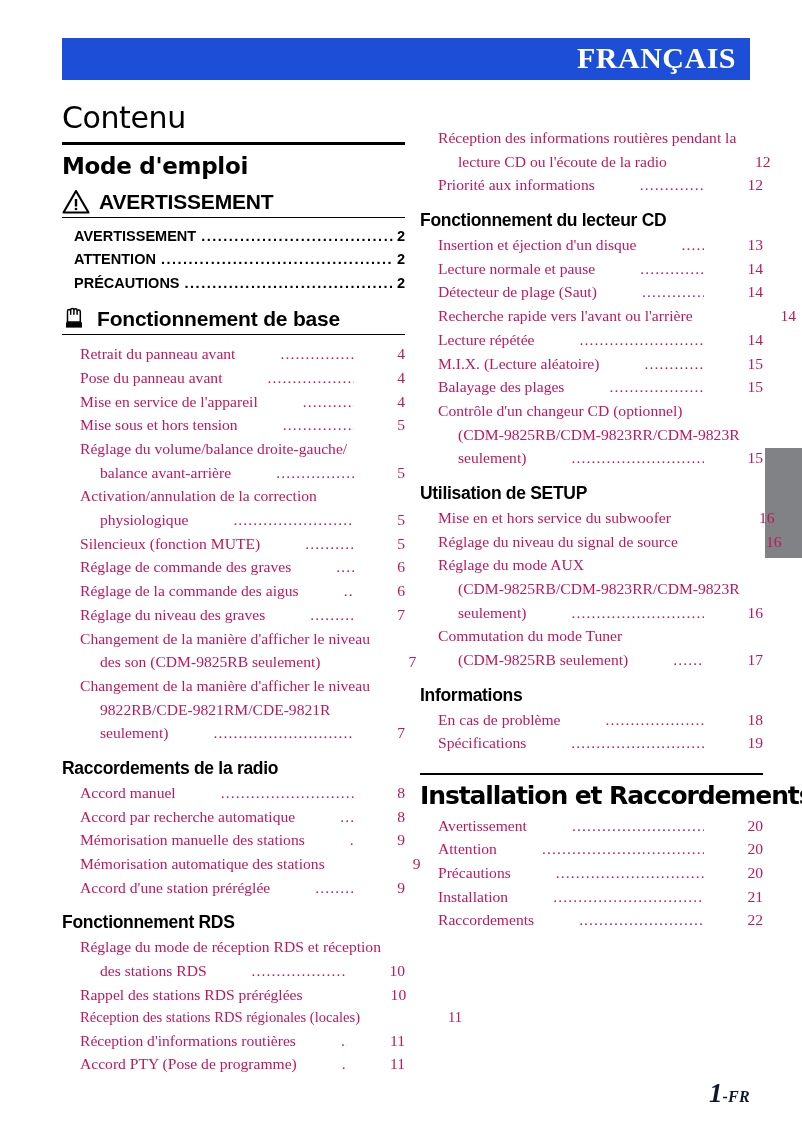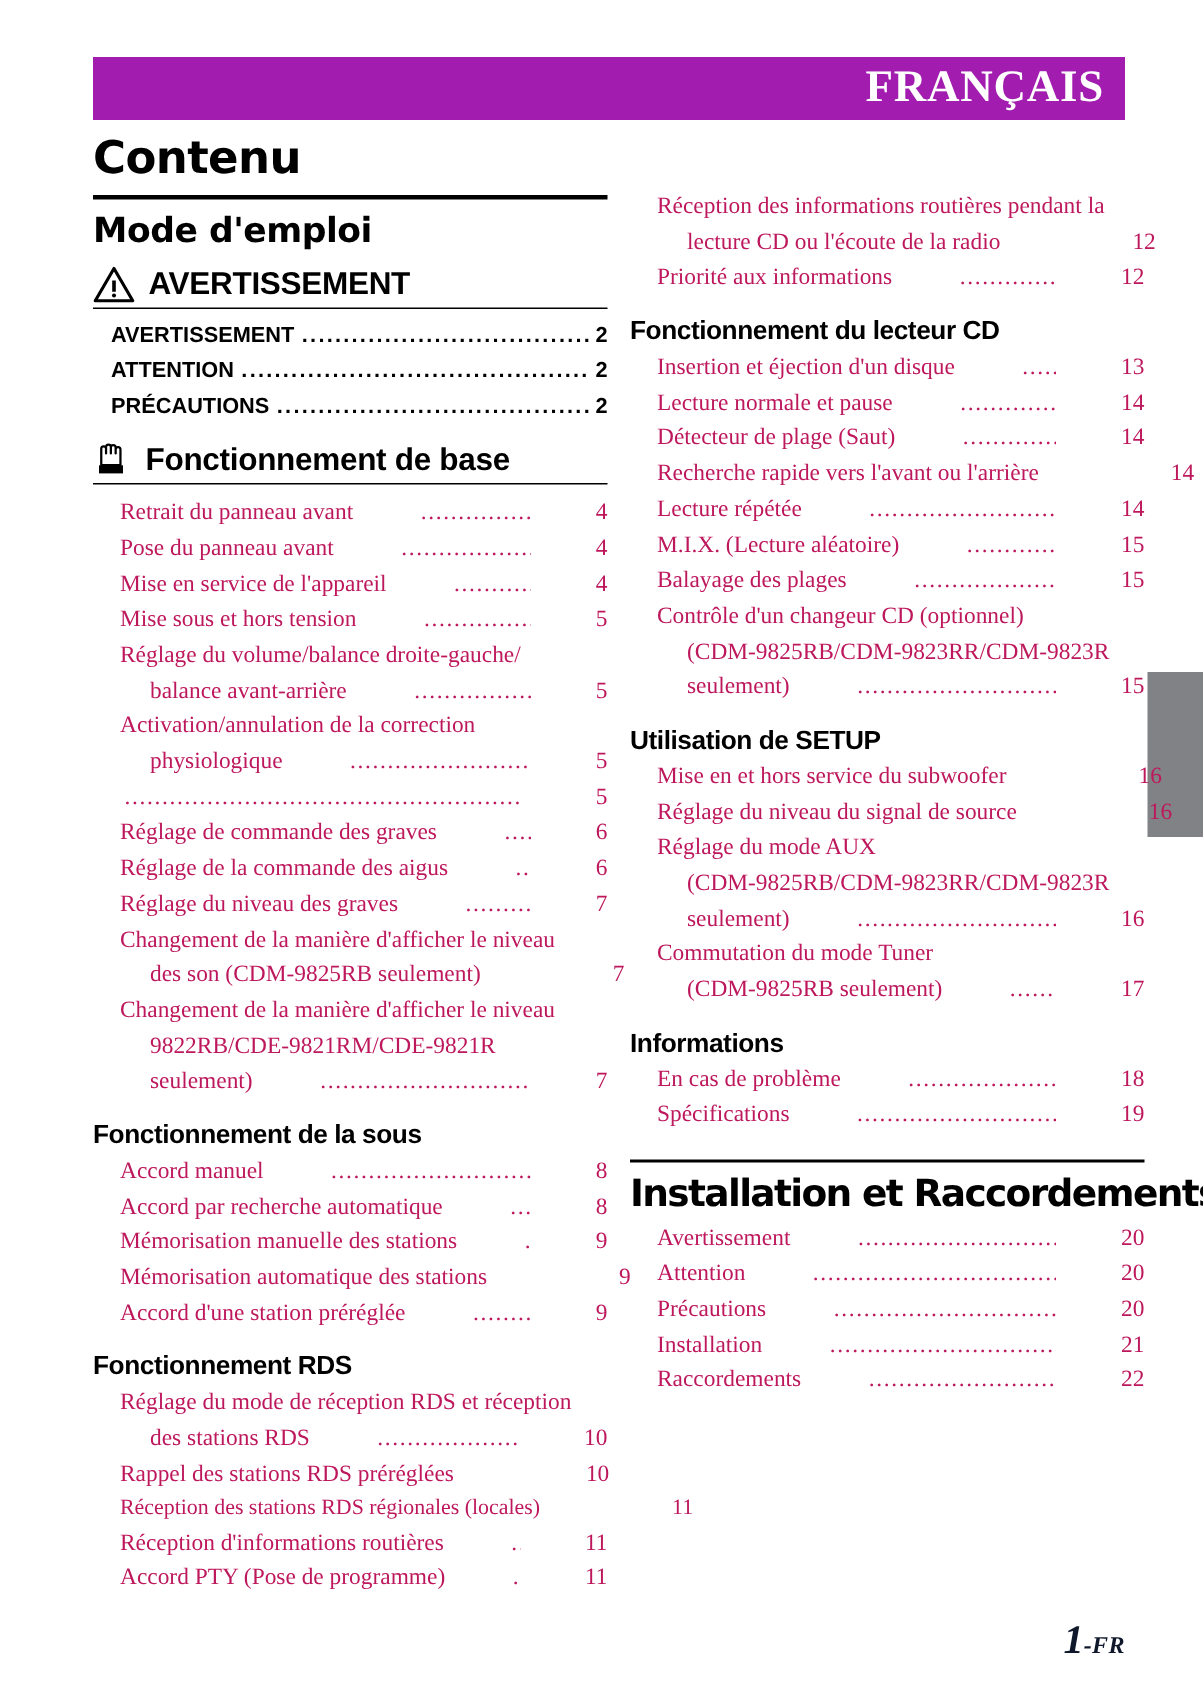--- a/index.html
+++ b/index.html
@@ -54,25 +54,25 @@
     position: absolute;
     top: 90px;
     width: 343px;
   }
   .col-left  { left: 62px; }
   .col-right { left: 420px; top: 126px; }
 
   
   .doc-title {
     font-family: "DejaVu Sans", "Liberation Sans", sans-serif;
-    font-weight: bold;
+    font-weight: normal;
     font-size: 30px;
     letter-spacing: -0.4px;
     color: #000;
-    margin: 0 0 8px 0;
+    margin: 12px 0 8px 0;
     line-height: 1.05;
   }
   .rule-thick {
     border: 0;
     border-top: 3px solid #000;
     margin: 5px 0 9px 0;
   }
   .rule-med {
     border: 0;
     border-top: 2px solid #000;
@@ -194,21 +194,21 @@
     line-height: 1;
   }
   .footer-page .num { font-size: 27px; }
   .footer-page .suf { font-size: 16px; letter-spacing: 0.3px; }
 </style>
 </head>
 <body>
 
 <div class="page">
 
-  <div class="header-bar" style="background: #a21caf; text-align: center;">
+  <div class="header-bar" style="background: #1d4ed8; text-align: center;">
     <div class="header-lang">FRANÇAIS</div>
   </div>
 
   <div class="side-tab" style="background: rgb(128, 130, 133);"></div>
 
   <div class="col col-left">
 
     <h1 class="doc-title">Contenu</h1>
     <hr class="rule-thick">
 
@@ -294,20 +294,21 @@
       <div class="entry">
         <div>Activation/annulation de la correction</div>
         <div class="cont row">
             <span class="ttl">physiologique</span>
             <span class="lead">.....................................................</span>
             <span class="pg">5</span>
           </div>
       </div>
       <div class="entry">
         <div class="row">
+            <span class="ttl">Silencieux (fonction MUTE)</span>
             <span class="lead">.....................................................</span>
             <span class="pg">5</span>
           </div>
       </div>
       <div class="entry">
         <div class="row">
             <span class="ttl">Réglage de commande des graves</span>
             <span class="lead">.....................................................</span>
             <span class="pg">6</span>
           </div>
@@ -338,21 +339,21 @@
         <div>Changement de la manière d'afficher le niveau</div>
         <div class="cont">9822RB/CDE-9821RM/CDE-9821R</div>
         <div class="cont row">
             <span class="ttl">seulement)</span>
             <span class="lead">.....................................................</span>
             <span class="pg">7</span>
           </div>
       </div>
     </div>
 
-    <h3 class="sec-head">Fonctionnement de la sous</h3>
+    <h3 class="sec-head">Raccordements de la radio</h3>
     <div>
       <div class="entry">
         <div class="row">
             <span class="ttl">Accord manuel</span>
             <span class="lead">.....................................................</span>
             <span class="pg">8</span>
           </div>
       </div>
       <div class="entry">
         <div class="row">

